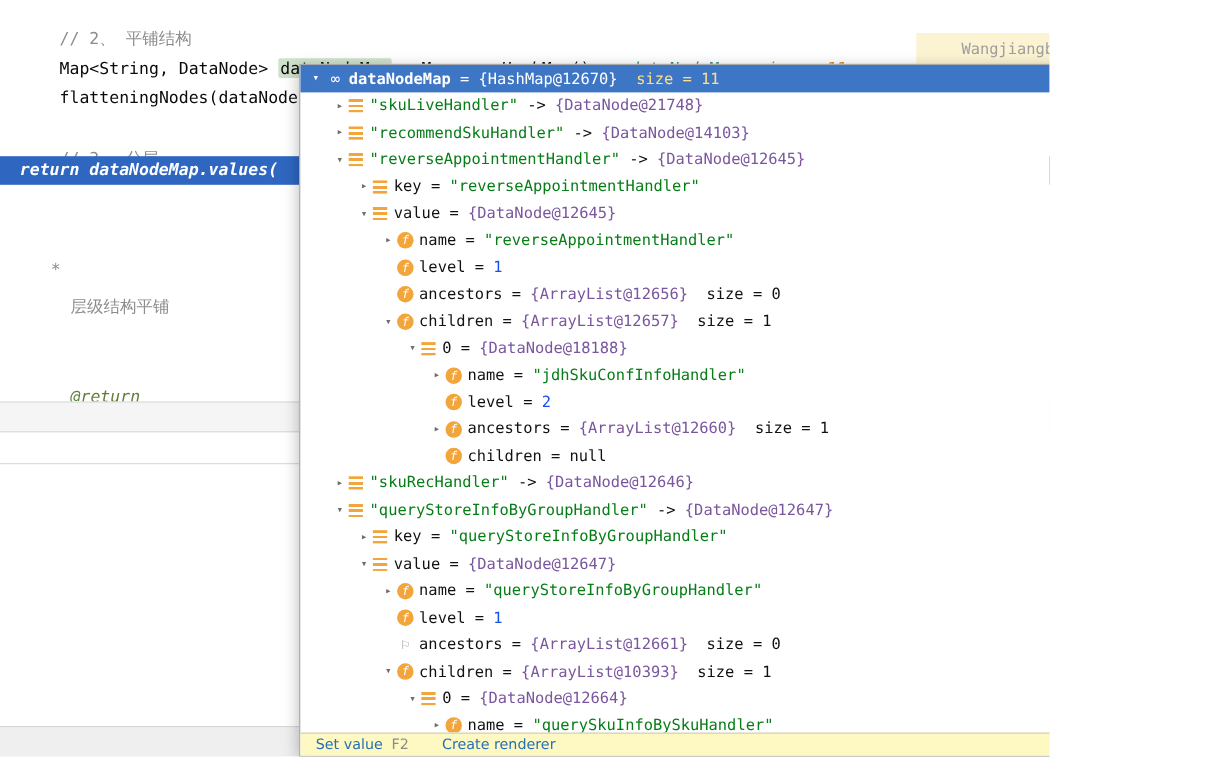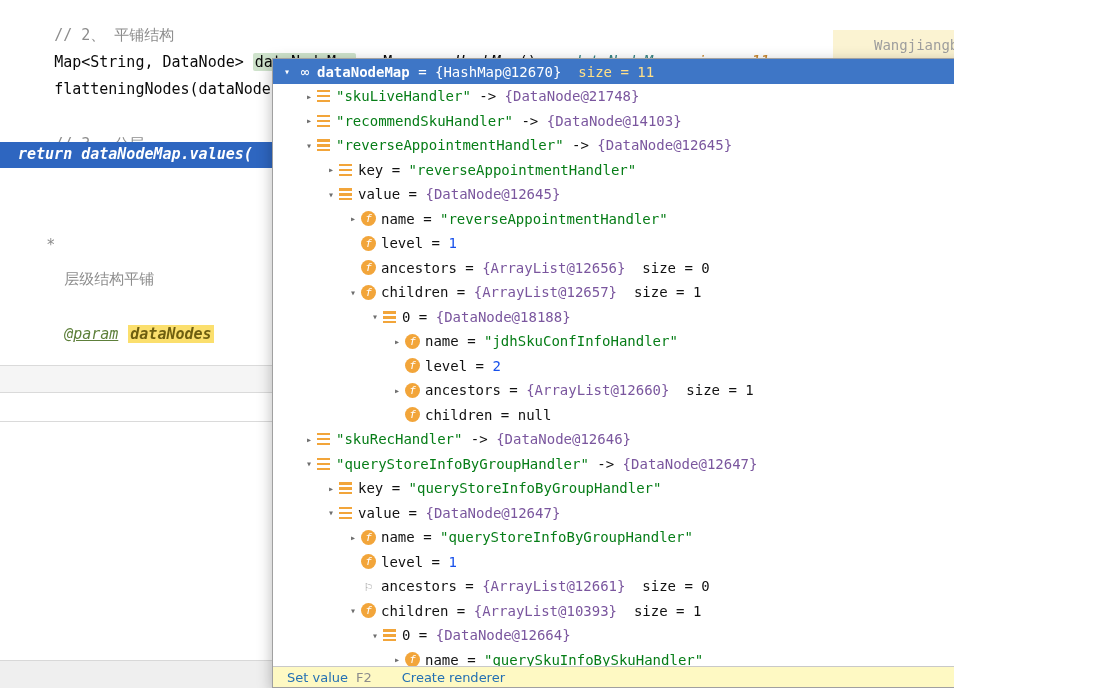--- a/index.html
+++ b/index.html
@@ -99,24 +99,24 @@
   </div>
 
   <div class="code-line cmt" style="left:10px;top:218px">
     <span>*</span>
   </div>
 
   <div class="code-line cmt" style="left:28px;top:252px">
     <span>层级结构平铺</span>
   </div>
 
-  <div class="code-line" style="left:28px;top:307px">
-    <span class="tag">@param</span><span class="param-hl">dataNodes</span>
+
+  <div class="code-line" style="left:28px;top:333px">
+    <span class="tag">@return</span>
   </div>
-
 
   <div class="hr-band"></div>
   <div class="hr-line"></div>
   <div class="bottom-band"></div>
 
   <div class="popup">
 
     <div class="popup-header">
       <span class="chev">▾</span>
       <span class="icon-inspect">∞</span>

